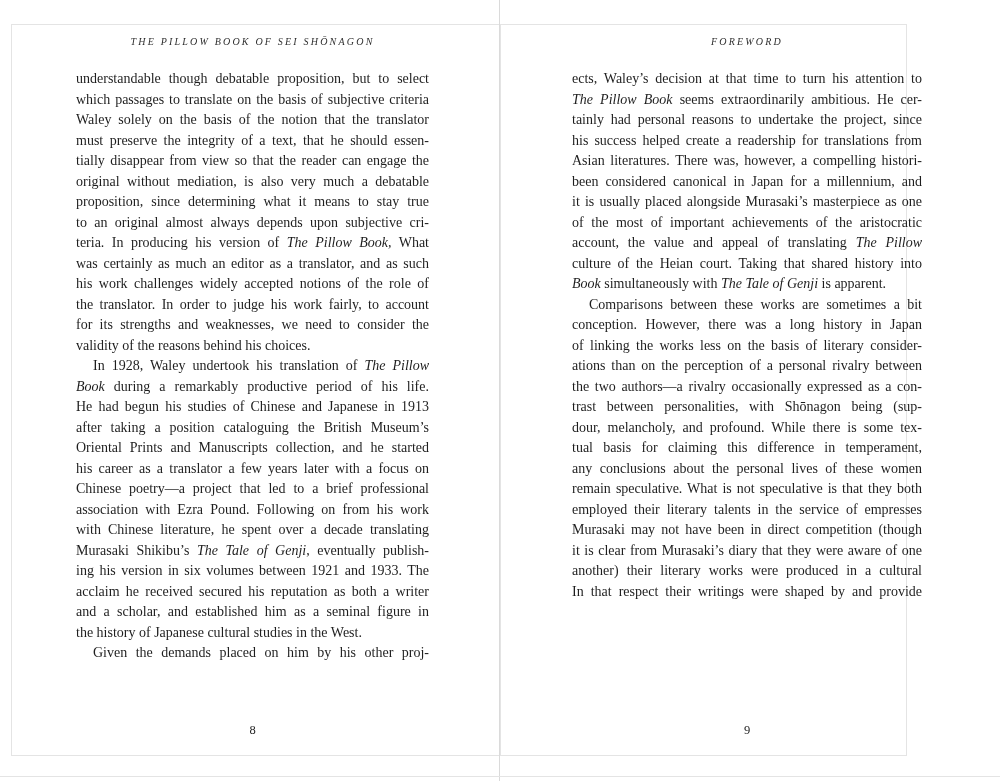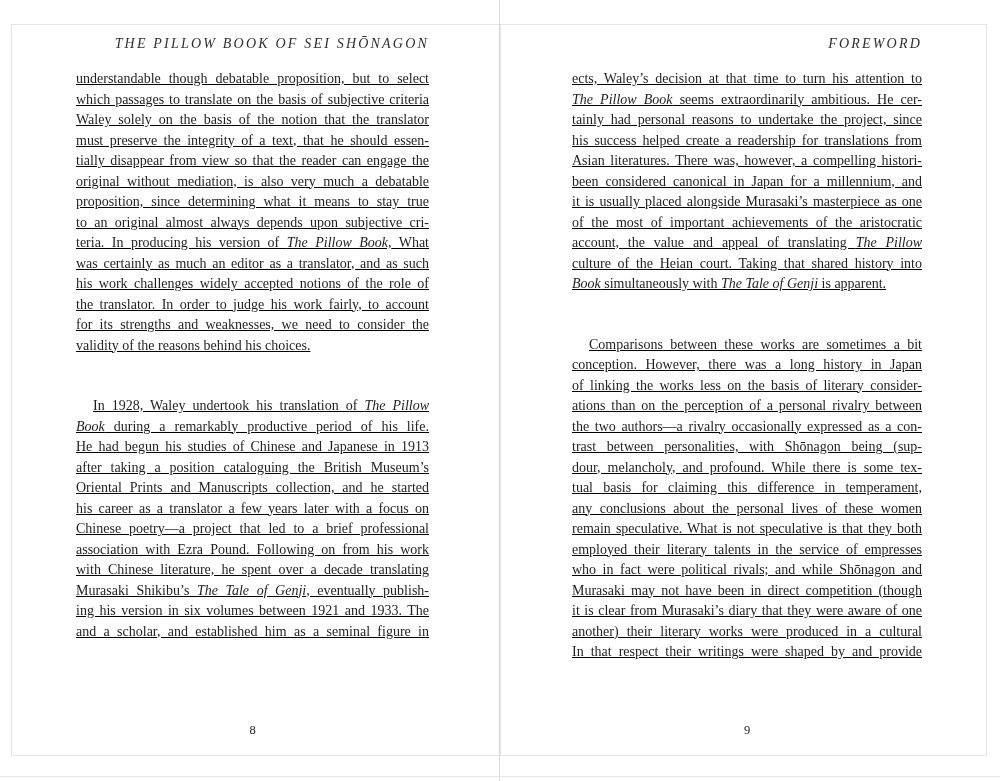--- a/index.html
+++ b/index.html
@@ -21,21 +21,21 @@
   }
   .page {
     position: absolute;
     top: 24px;
     height: 732px;
     background: #ffffff;
     border: 1px solid #e4e4e4;
     box-sizing: border-box;
   }
   .page.left  { left: 11px;  width: 490px; }
-  .page.right { left: 500px; width: 487px; }
+  .page.right { left: 500px; width: 407px; }
 
   .gutter {
     position: absolute;
     left: 499px;
     top: 0;
     width: 1px;
     height: 781px;
     background: #dadada;
   }
   .bottom-edge {
@@ -44,49 +44,48 @@
     top: 776px;
     width: 1000px;
     height: 1px;
     background: #e4e4e4;
   }
 
   .running-head {
     position: absolute;
     top: 11px;
     font-style: italic;
-    font-size: 14px;
+    font-size: 10px;
     letter-spacing: 2.2px;
     color: #2f2f2f;
-    text-align: right;
+    text-align: center;
     white-space: nowrap;
   }
   .lines {
     position: absolute;
     top: 44px;
-    text-decoration: underline;
   }
   .page.left .running-head,
   .page.left .lines,
   .page.left .folio  { left: 64px; width: 353px; }
   .page.right .running-head,
   .page.right .lines,
   .page.right .folio { left: 71px; width: 350px; }
 
   .line {
     height: 20.5px;
     line-height: 20.5px;
     font-size: 14px;
     color: #1e1e1e;
     text-align: justify;
     text-align-last: justify;
     overflow: hidden;
   }
   .line.end    { text-align-last: left; }
-  .line.indent { text-indent: 17px; margin-top: 40px; }
+  .line.indent { text-indent: 17px; }
   .line i      { font-style: italic; }
 
   .folio {
     position: absolute;
     top: 698px;
     text-align: center;
     font-size: 12.5px;
     color: #262626;
   }
 </style>
@@ -116,21 +115,24 @@
         <div class="line"><i>Book</i><span> during a remarkably productive period of his life.</span></div>
         <div class="line"><span>He had begun his studies of Chinese and Japanese in 1913</span></div>
         <div class="line"><span>after taking a position cataloguing the British Museum’s</span></div>
         <div class="line"><span>Oriental Prints and Manuscripts collection, and he started</span></div>
         <div class="line"><span>his career as a translator a few years later with a focus on</span></div>
         <div class="line"><span>Chinese poetry—a project that led to a brief professional</span></div>
         <div class="line"><span>association with Ezra Pound. Following on from his work</span></div>
         <div class="line"><span>with Chinese literature, he spent over a decade translating</span></div>
         <div class="line"><span>Murasaki Shikibu’s </span><i>The Tale of Genji</i><span>, eventually publish-</span></div>
         <div class="line"><span>ing his version in six volumes between 1921 and 1933. The</span></div>
+        <div class="line"><span>acclaim he received secured his reputation as both a writer</span></div>
         <div class="line"><span>and a scholar, and established him as a seminal figure in</span></div>
+        <div class="line end"><span>the history of Japanese cultural studies in the West.</span></div>
+        <div class="line indent"><span>Given the demands placed on him by his other proj-</span></div>
       </div>
     <div class="folio">8</div>
   </div>
 
   <div class="page right">
     <div class="running-head">FOREWORD</div>
     <div class="lines">
         <div class="line"><span>ects, Waley’s decision at that time to turn his attention to</span></div>
         <div class="line"><i>The Pillow Book</i><span> seems extraordinarily ambitious. He cer-</span></div>
         <div class="line"><span>tainly had personal reasons to undertake the project, since</span></div>
@@ -146,21 +148,20 @@
         <div class="line"><span>conception. However, there was a long history in Japan</span></div>
         <div class="line"><span>of linking the works less on the basis of literary consider-</span></div>
         <div class="line"><span>ations than on the perception of a personal rivalry between</span></div>
         <div class="line"><span>the two authors—a rivalry occasionally expressed as a con-</span></div>
         <div class="line"><span>trast between personalities, with Shōnagon being (sup-</span></div>
         <div class="line"><span>dour, melancholy, and profound. While there is some tex-</span></div>
         <div class="line"><span>tual basis for claiming this difference in temperament,</span></div>
         <div class="line"><span>any conclusions about the personal lives of these women</span></div>
         <div class="line"><span>remain speculative. What is not speculative is that they both</span></div>
         <div class="line"><span>employed their literary talents in the service of empresses</span></div>
-        <div class="line"><span>who in fact were political rivals; and while Shōnagon and</span></div>
         <div class="line"><span>Murasaki may not have been in direct competition (though</span></div>
         <div class="line"><span>it is clear from Murasaki’s diary that they were aware of one</span></div>
         <div class="line"><span>another) their literary works were produced in a cultural</span></div>
         <div class="line"><span>In that respect their writings were shaped by and provide</span></div>
       </div>
     <div class="folio">9</div>
   </div>
 
   <div class="gutter"></div>
   <div class="bottom-edge"></div>

